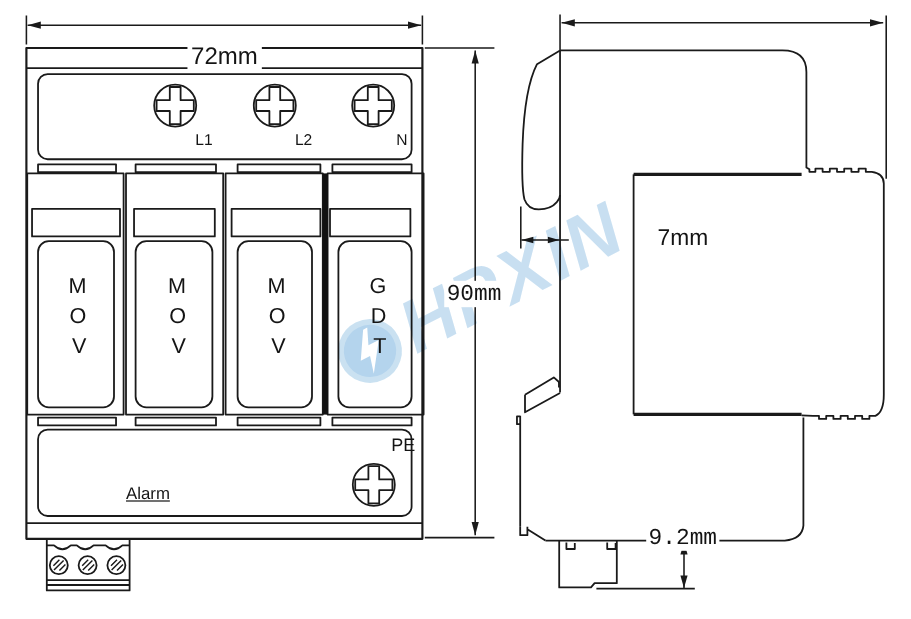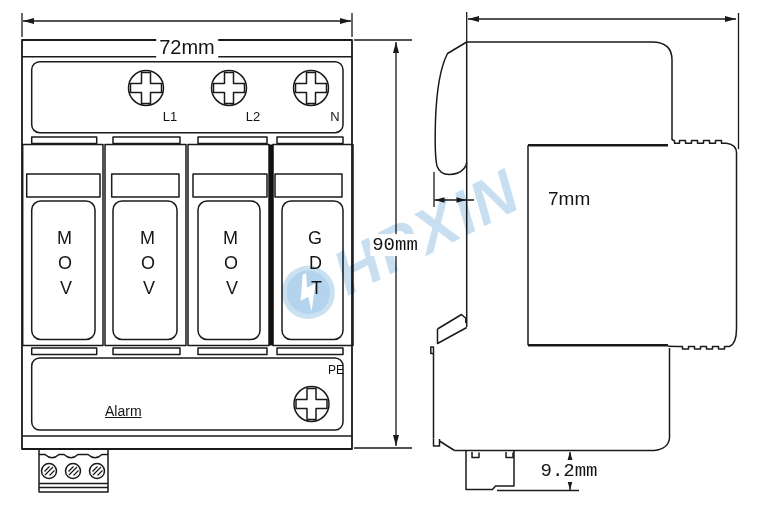--- a/index.html
+++ b/index.html
@@ -6,21 +6,21 @@
   #canvas{position:relative;width:759px;height:516px;background:#fff;overflow:hidden;
           font-family:"Liberation Sans",sans-serif;color:#111;}
   #linework{position:absolute;left:0;top:0;z-index:1;}
   .lbl{position:absolute;z-index:3;white-space:nowrap;color:#141414;padding-left:48px;}
   .dim{font-size:20px;background:#fff;padding:0 3px;transform:translateX(-50%);}
   .dim-s{font-size:19px;background:#fff;padding:0 2px;transform:translateX(-50%);font-family:Liberation Mono, monospace;}
   .dim-plain{font-size:19px;}
   .term{font-size:13px;transform:translateX(-50%);}
   .module-label{position:absolute;z-index:3;top:226px;width:18px;font-size:18px;
                 line-height:25px;word-break:break-all;text-align:right;color:#141414;}
-  .pe{font-size:12px;transform:translateX(-50%);}
+  .pe{font-size:15px;transform:translateX(-50%);}
   .alarm{font-size:14px;}
   #watermark{position:absolute;left:279px;top:264px;z-index:2;display:flex;
              align-items:center;gap:4px;transform:rotate(-27deg);transform-origin:28px 28px;
              mix-blend-mode:multiply;opacity:0.62;pointer-events:none;}
   #watermark .wm-text{font-size:62px;font-style:italic;font-weight:bold;
                       letter-spacing:2px;line-height:56px;}
 </style>
 </head>
 <body>
 
@@ -166,21 +166,21 @@
     <svg width="58" height="58" viewBox="0 0 60 60">
       <circle cx="30" cy="30" r="25" fill="#85b9e2" stroke="#a9cfe9" stroke-width="5"></circle>
       <path d="M33,11 L19,34 L28,34 L24,49 L41,25 L31,25 L37,11 Z" fill="#ffffff"></path>
     </svg>
     <span class="wm-text" style="color:#a6cce9;">HPXIN</span>
   </div>
 
   <div class="lbl dim" style="left:187px;top:19px;margin-top:17px;">72mm</div>
   <div class="lbl dim-s" style="left:395px;top:234px;">90mm</div>
   <div class="lbl dim-plain" style="left:500px;top:188px;">7mm</div>
-  <div class="lbl dim-s" style="left:569px;top:460px;">9.2mm</div>
+  <div class="lbl dim-s" style="left:569px;top:437px;">9.2mm</div>
 
   <div class="lbl term" style="left:146px;top:109px;">L1</div>
   <div class="lbl term" style="left:229px;top:109px;text-align:center;">L2</div>
   <div class="lbl term" style="left:311px;top:109px;">N</div>
 
   <div class="module-label" style="left:54px;">MOV</div>
   <div class="module-label" style="left:137px;">MOV</div>
   <div class="module-label" style="left:220px;">MOV</div>
   <div class="module-label" style="left:304px;">GDT</div>
 

